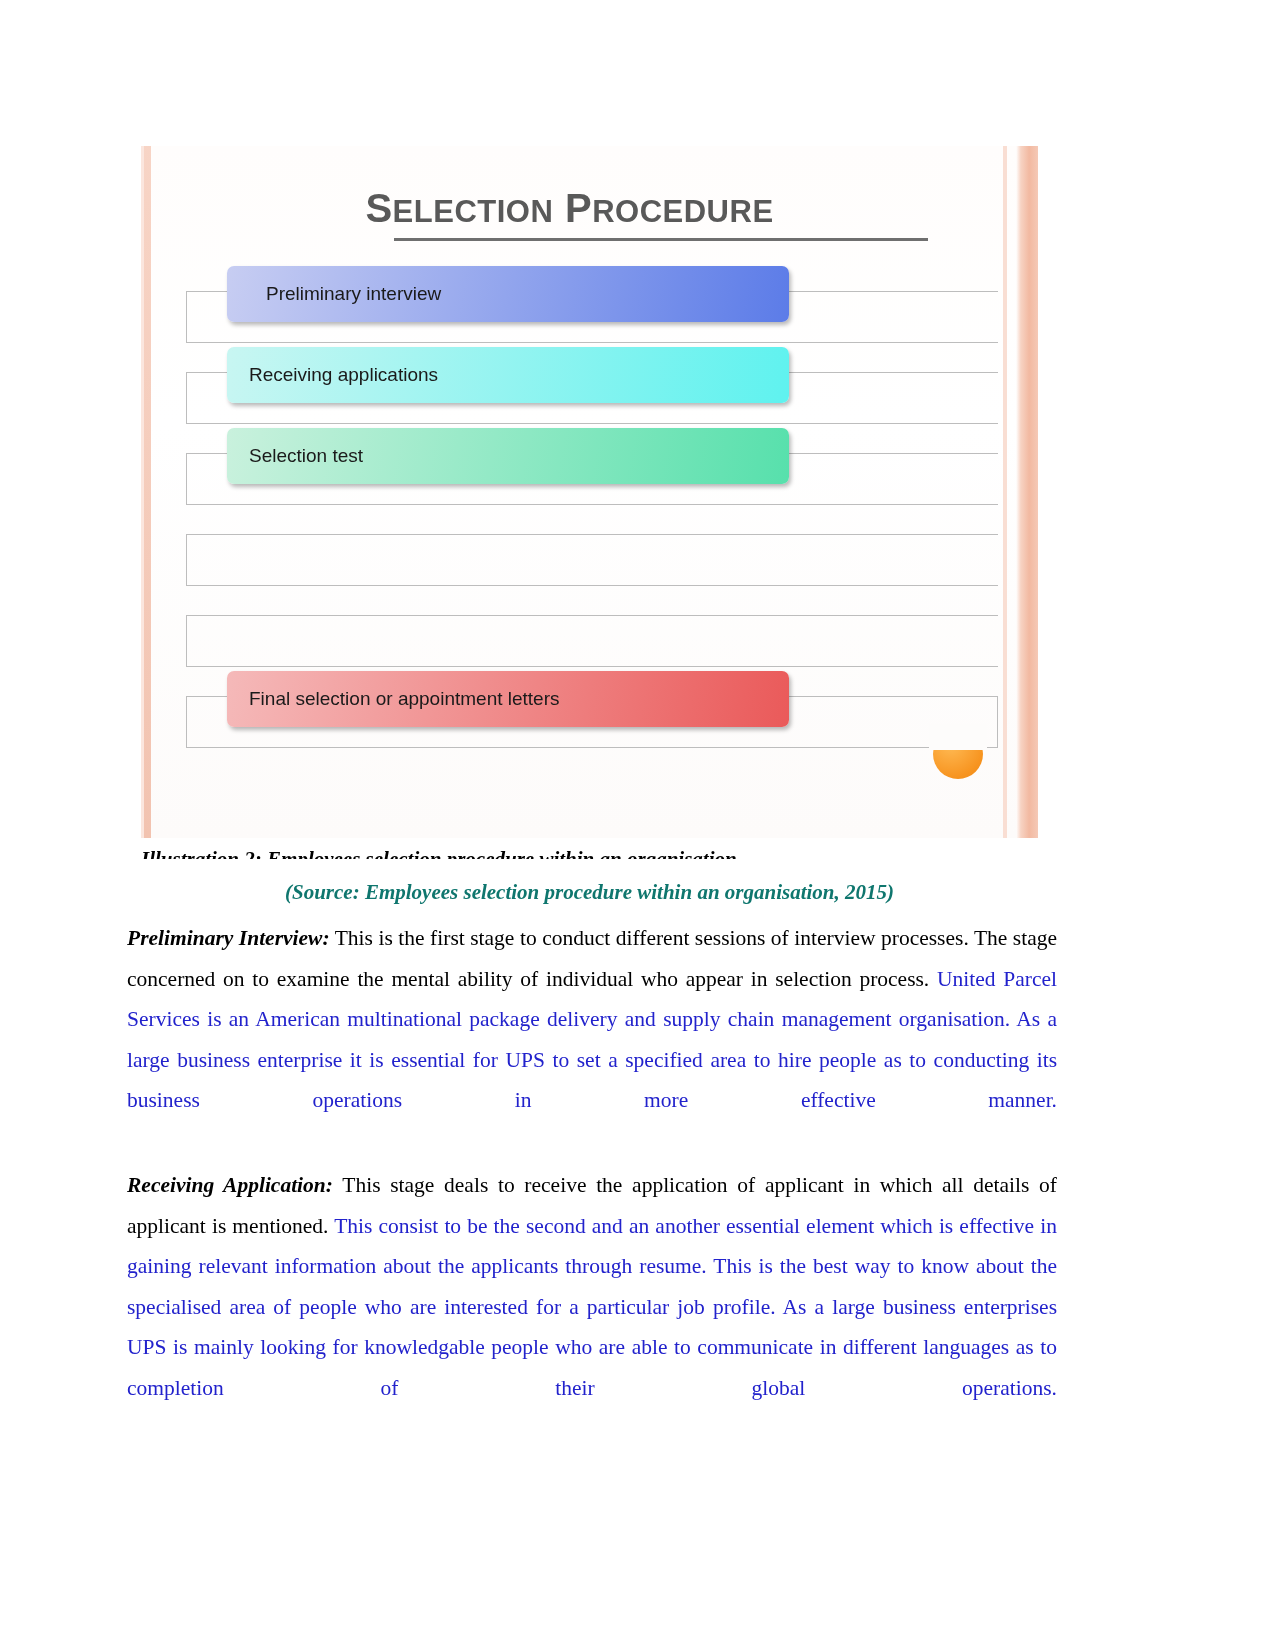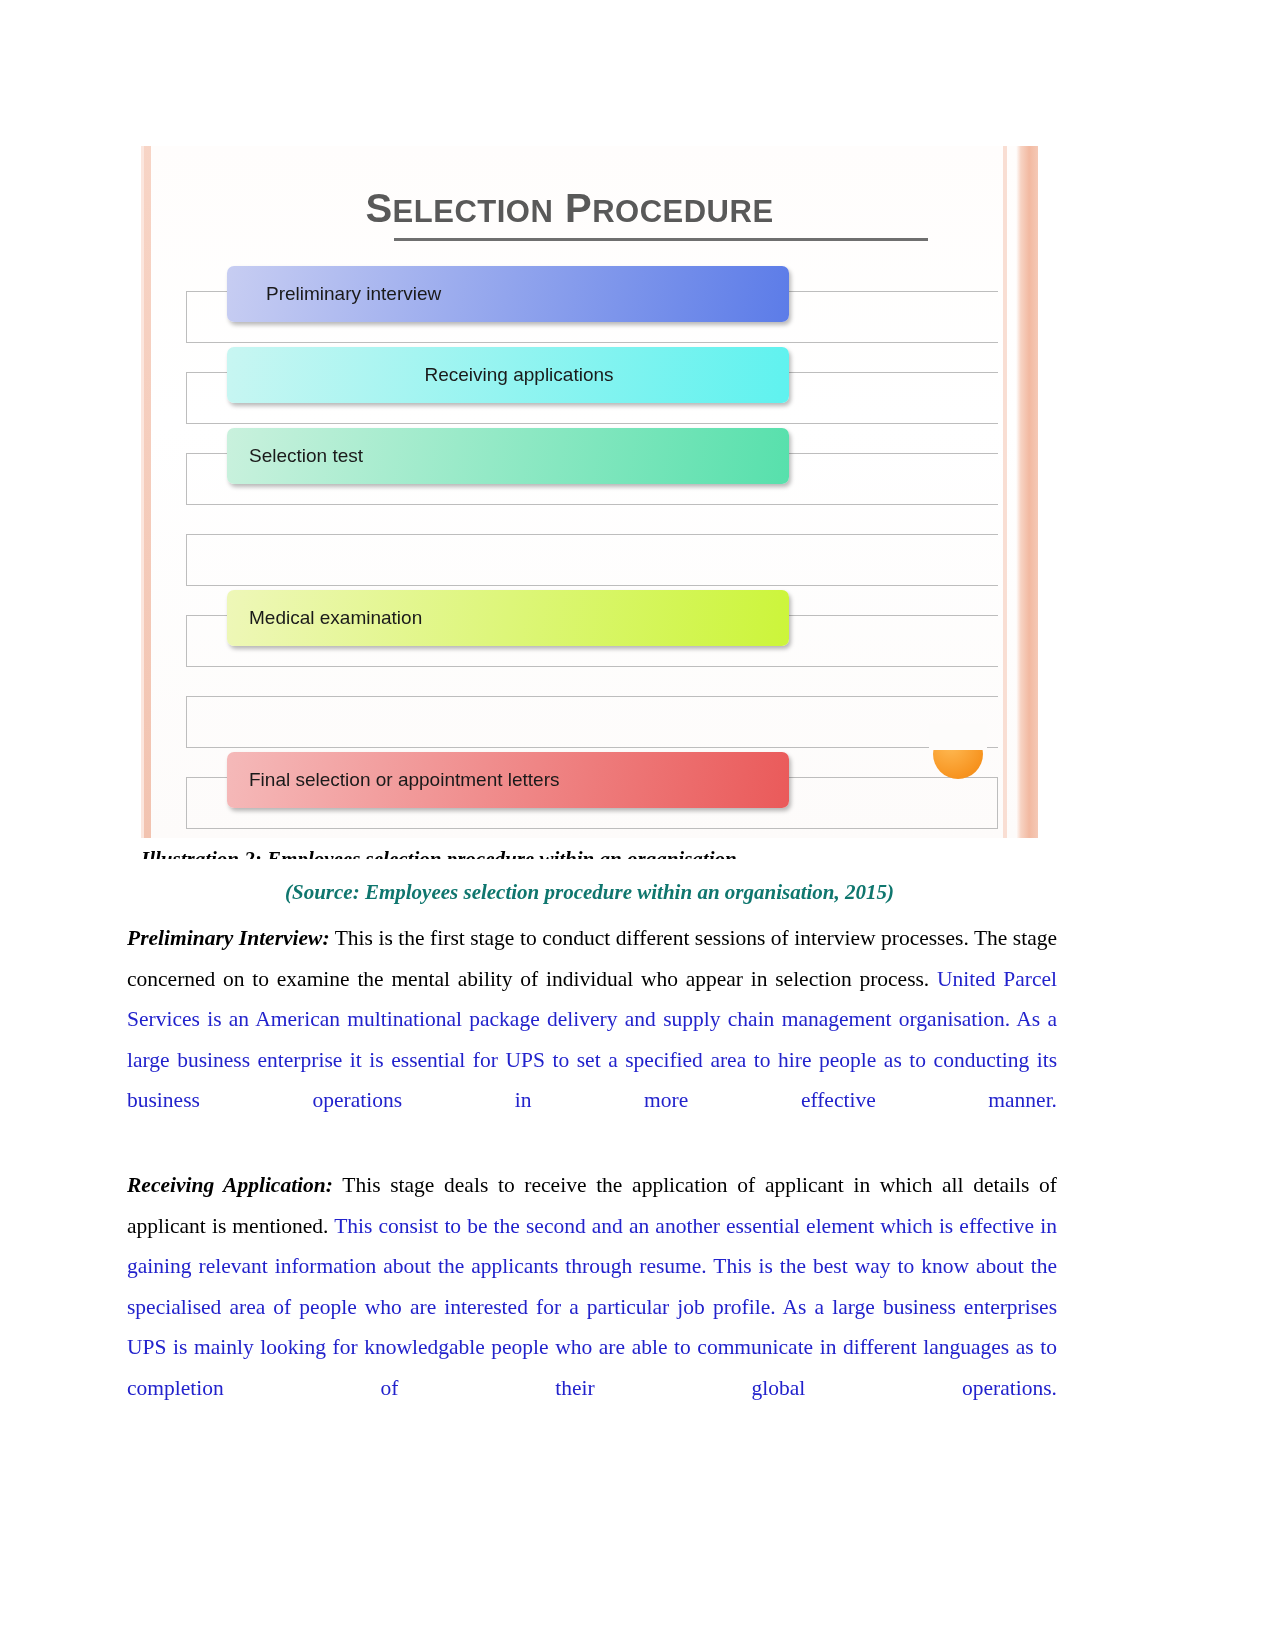--- a/index.html
+++ b/index.html
@@ -226,42 +226,36 @@
 
         <div class="row">
           <div class="row-frame"></div>
           <div class="bar" id="bar0" style="background: linear-gradient(100deg, rgb(199, 205, 242) 0%, rgb(92, 124, 232) 100%); padding-left: 39px;">
             <span class="bar-label">Preliminary interview</span>
           </div>
         </div>
 
         <div class="row">
           <div class="row-frame"></div>
-          <div class="bar" id="bar1" style="background: linear-gradient(100deg, rgb(200, 246, 242) 0%, rgb(95, 242, 239) 100%); justify-content: center;">
+          <div class="bar" id="bar1" style="background: linear-gradient(100deg, rgb(200, 246, 242) 0%, rgb(95, 242, 239) 100%);">
             <span class="bar-label">Receiving applications</span>
           </div>
         </div>
 
         <div class="row">
           <div class="row-frame"></div>
           <div class="bar" id="bar2" style="background: linear-gradient(100deg, rgb(201, 241, 221) 0%, rgb(87, 224, 172) 100%);">
             <span class="bar-label">Selection test</span>
           </div>
         </div>
 
         <div class="row">
           <div class="row-frame"></div>
         </div>
 
-        <div class="row">
-          <div class="row-frame"></div>
-          <div class="bar" id="bar4" style="background: linear-gradient(100deg, rgb(238, 247, 184) 0%, rgb(204, 245, 58) 100%);">
-            <span class="bar-label">Medical examination</span>
-          </div>
-        </div>
 
         <div class="row">
           <div class="row-frame"></div>
         </div>
 
         <div class="row">
           <div class="row-frame frame-full"></div>
           <div class="bar" id="bar6" style="background: linear-gradient(100deg, rgb(245, 185, 185) 0%, rgb(234, 90, 90) 100%);">
             <span class="bar-label">Final selection or appointment letters</span>
           </div>

